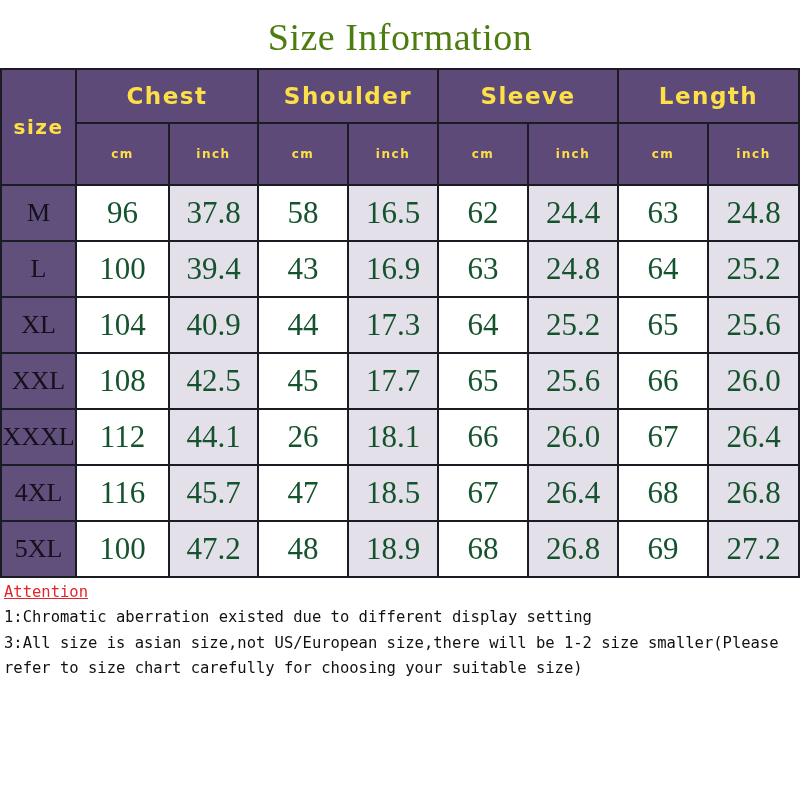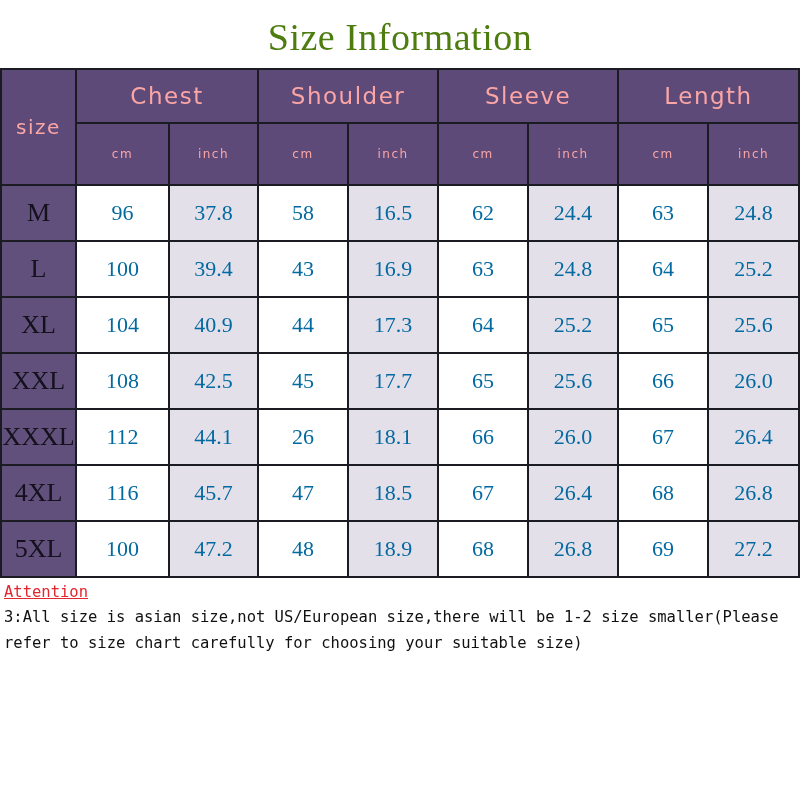--- a/index.html
+++ b/index.html
@@ -54,23 +54,23 @@
   table.size-table td {
     border: 2px solid #1b1b24;
     padding: 0;
     text-align: center;
     vertical-align: middle;
   }
 
   
   th.hdr {
     background: #5d4a78;
-    color: #fca5a5;
+    color: #fde047;
     font-family: "DejaVu Sans", sans-serif;
-    font-weight: 400;
+    font-weight: 700;
     letter-spacing: 1.5px;
   }
   th.group {
     height: 52px;
     font-size: 23px;
   }
   th.unit {
     height: 60px;
     font-size: 12px;
     margin-left: 13px;
@@ -84,23 +84,23 @@
   td.size-cell {
     background: #61507c;
     color: #14101c;
     font-family: "Liberation Serif", serif;
     font-size: 26px;
     height: 54px;
     letter-spacing: 0px;
   }
   td.val {
     font-family: "Liberation Serif", serif;
-    font-size: 22px;
+    font-size: 31px;
     height: 54px;
-    color: #0369a1;
+    color: #14532d;
   }
   td.cm-cell { background: #ffffff; }
   td.inch-cell { background: #e4e0ea; }
 
   
   col.c-size  { width: 75px; }
   col.c-cm    { width: 93px; }
   col.c-inch  { width: 89px; }
   col.c-cm2   { width: 90px; }
   col.c-inch2 { width: 90px; }
@@ -250,16 +250,17 @@
           <td class="val inch-cell">26.8</td>
           <td class="val cm-cell">69</td>
           <td class="val inch-cell">27.2</td>
         </tr>
       </tbody>
     </table>
   </div>
 
   <div id="notes">
     <div id="attention-heading">Attention</div>
+    <div class="note-line">1:Chromatic aberration existed due to different display setting</div>
     <div class="note-line">3:All size is asian size,not US/European size,there will be 1-2 size smaller(Please refer to size chart carefully for choosing your suitable size)</div>
   </div>
 
 </div>
 
 </body></html>

